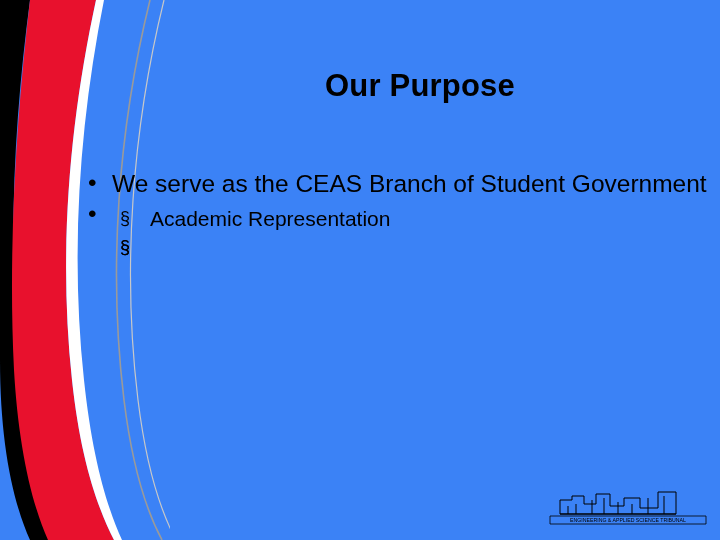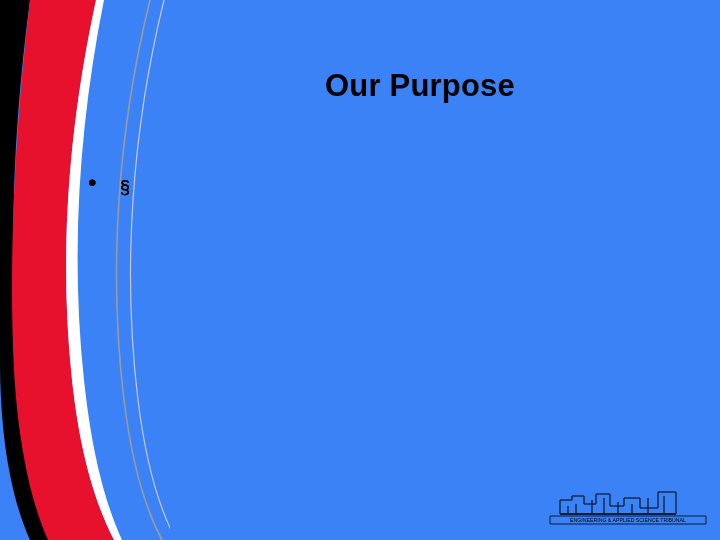--- a/index.html
+++ b/index.html
@@ -112,29 +112,31 @@
     <path d="M150,0 C118,130 108,270 124,400 C132,465 146,510 162,540" fill="none" stroke="#9a9a9a" stroke-width="1.6"></path>
     <path d="M164,0 C132,130 122,270 138,400 C146,465 160,510 176,540" fill="none" stroke="#c8c8c8" stroke-width="1.2"></path>
   </svg>
 
   <div class="title">Our Purpose</div>
 
   <div class="body-block">
     <ul class="level1">
       <li>
         <span class="b1">•</span>
+        <span>We serve as the CEAS Branch of Student Government</span>
       </li>
       <li>
         <span class="b1">•</span>
       </li>
     </ul>
 
     <ul class="level2">
       <li>
         <span class="b2">§</span>
+        <span>Academic Representation</span>
       </li>
       <li>
         <span class="b2">§</span>
       </li>
       <li>
         <span class="b2">§</span>
       </li>
     </ul>
   </div>
 

